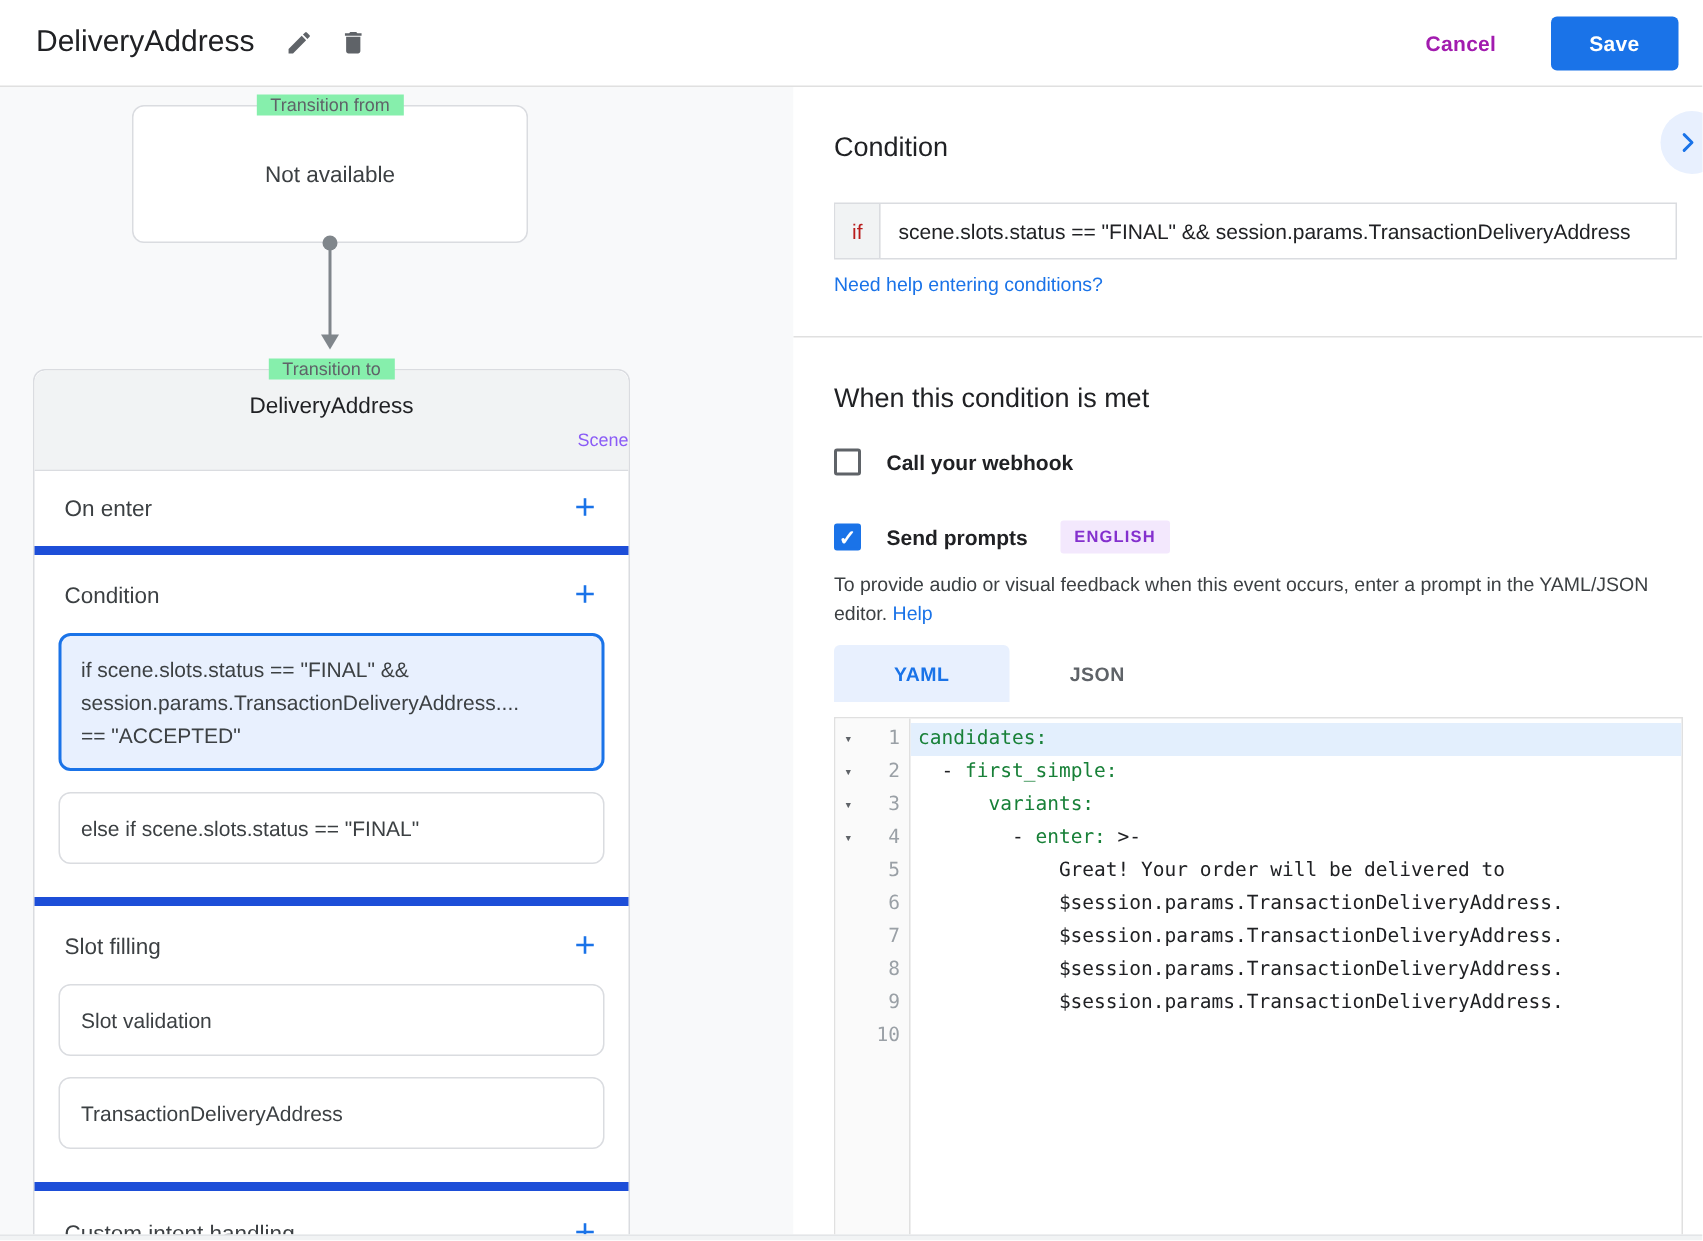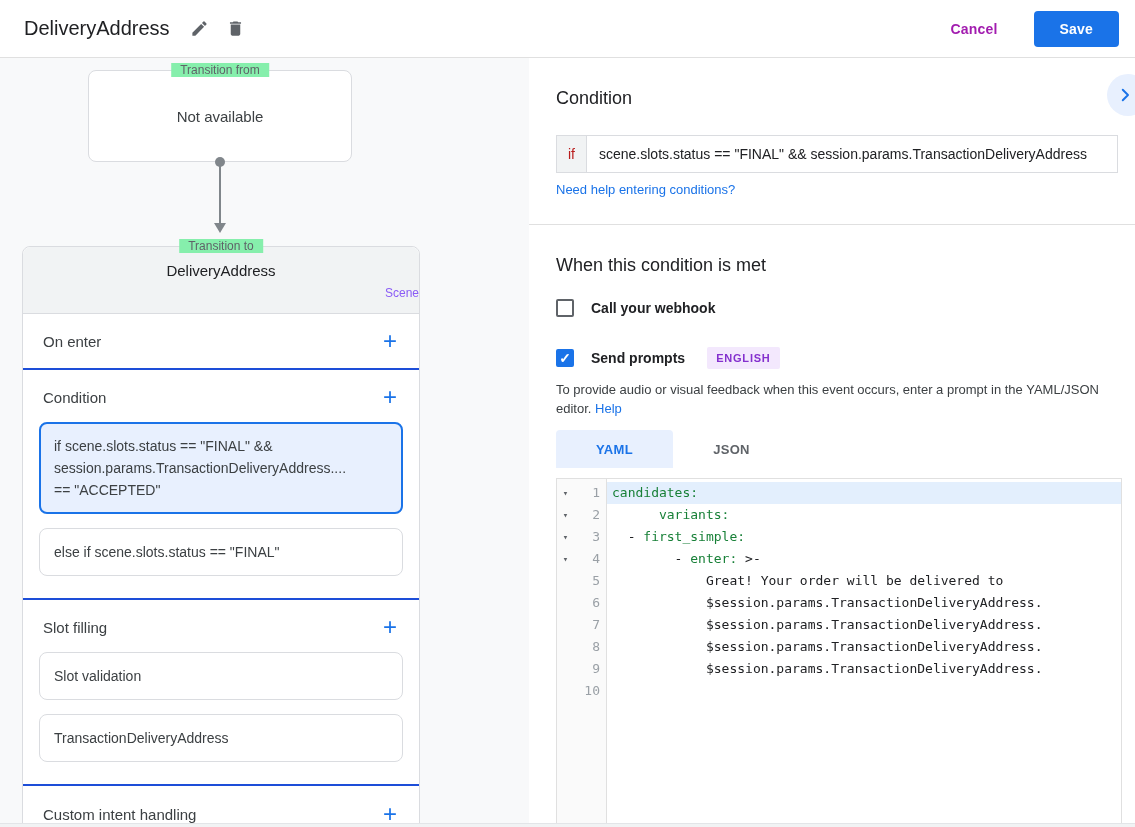--- a/index.html
+++ b/index.html
@@ -63,21 +63,21 @@
     background:#f1f3f4; border-bottom:1px solid #dadce0; border-radius:8px 8px 0 0;
     text-align:center; padding:15px 0 13px;
   }
   .scene-name { font-size:15px; color:#202124; margin-bottom:7px; }
   .scene-type { font-size:12px; color:#8b5cf6;text-align:right; }
 
   .sec-row {
     display:flex; align-items:center; justify-content:space-between;
     padding:0 20px; height:56px; font-size:15px; color:#3c4043;
   }
-  .sec { border-bottom:2px solid #1d4ed8;align-items:center; }
+  .sec { border-bottom:6px solid #1d4ed8;align-items:center; }
   .sec-head {
     display:flex; align-items:center; justify-content:space-between;
     padding:16px 20px 12px; font-size:15px; color:#3c4043;
   }
   .plus {
     background:none; border:none; color:#1a73e8; font-size:24px; font-weight:normal;
     line-height:22px; cursor:pointer; font-family:"Liberation Sans",sans-serif; padding:0 2px;
   }
   .cond-card {
     margin:2px 16px 14px; border:1px solid #dadce0; border-radius:8px;
@@ -316,22 +316,22 @@
           <span class="g-fold"></span>
           <span class="g-num">9</span>
         </div>
       <div class="g-row">
           <span class="g-fold"></span>
           <span class="g-num">10</span>
         </div>
     </div>
     <div class="code">
       <div class="c-line hl"><span></span><span class="key">candidates:</span><span></span></div>
+      <div class="c-line"><span>  - </span><span class="key">first_simple:</span><span></span></div>
       <div class="c-line"><span>      </span><span class="key">variants:</span><span></span></div>
-      <div class="c-line"><span>  - </span><span class="key">first_simple:</span><span></span></div>
       <div class="c-line"><span>        - </span><span class="key">enter:</span><span> &gt;-</span></div>
       <div class="c-line"><span>            Great! Your order will be delivered to</span><span class="key"></span><span></span></div>
       <div class="c-line"><span>            $session.params.TransactionDeliveryAddress.</span><span class="key"></span><span></span></div>
       <div class="c-line"><span>            $session.params.TransactionDeliveryAddress.</span><span class="key"></span><span></span></div>
       <div class="c-line"><span>            $session.params.TransactionDeliveryAddress.</span><span class="key"></span><span></span></div>
       <div class="c-line"><span>            $session.params.TransactionDeliveryAddress.</span><span class="key"></span><span></span></div>
       <div class="c-line"><span></span><span class="key"></span><span></span></div>
     </div>
   </div>
 </div>

